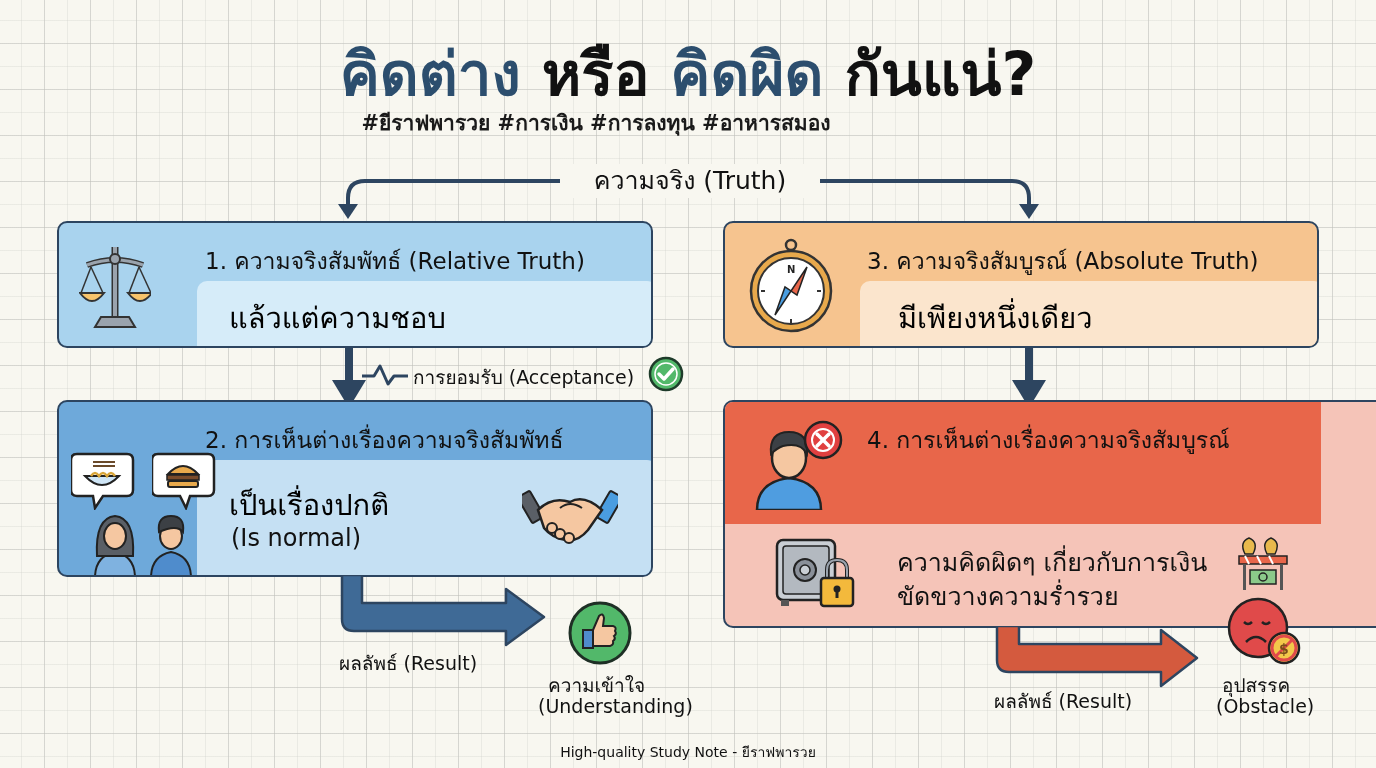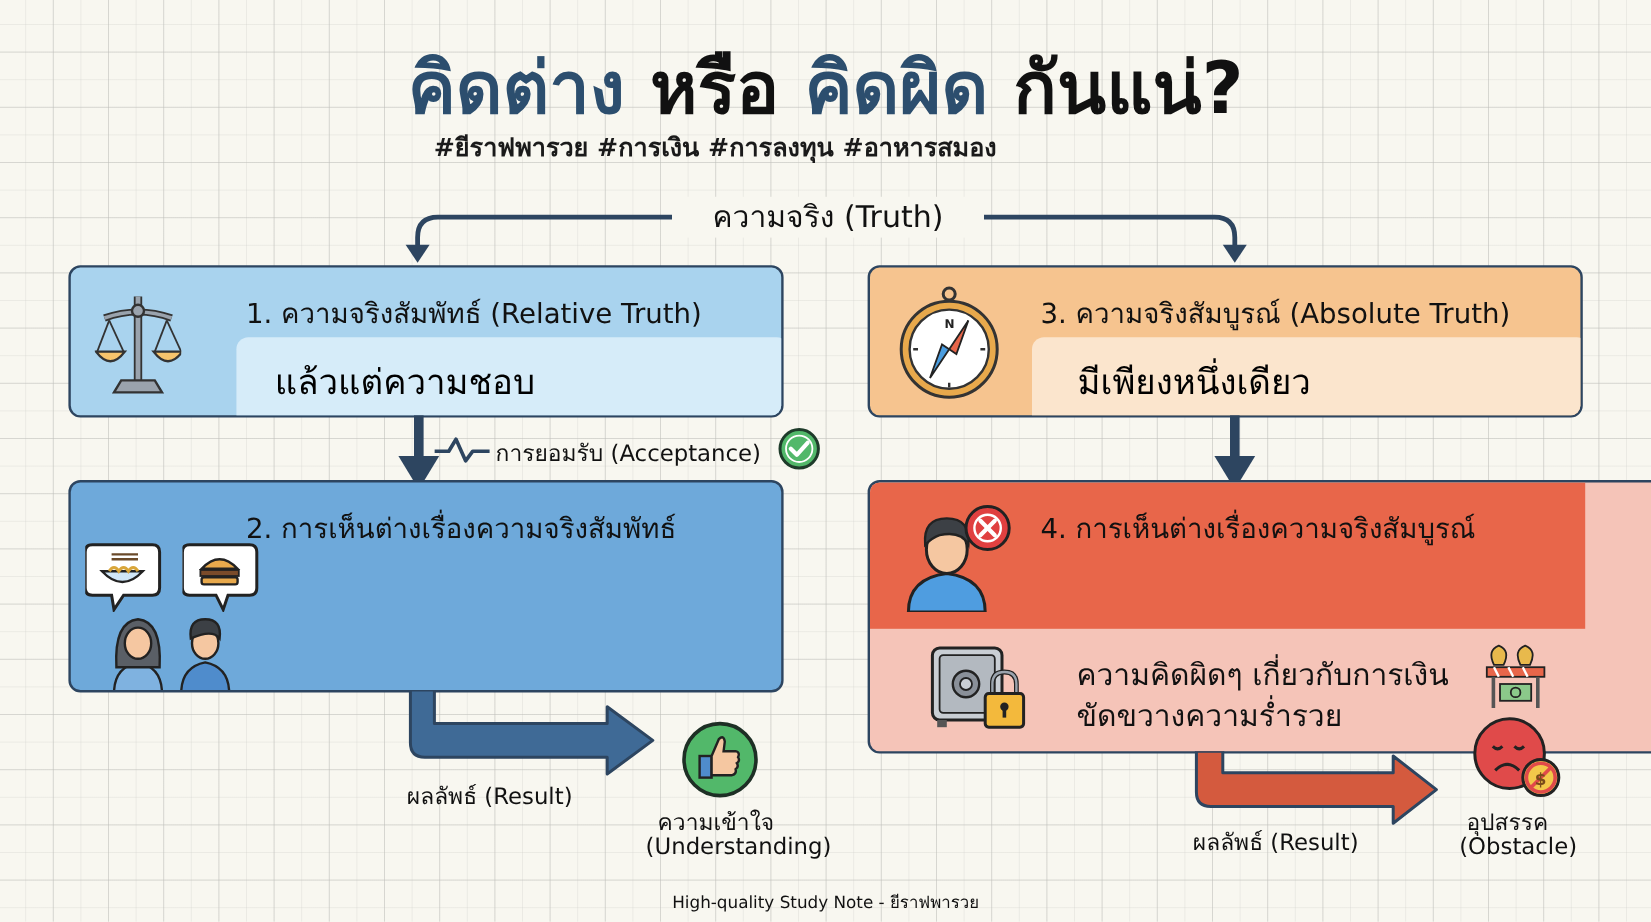--- a/index.html
+++ b/index.html
@@ -104,20 +104,35 @@
 <div class="abs" style="left:648px;top:356px;">
   <svg width="36" height="36" viewBox="0 0 36 36">
     <circle cx="18" cy="18" r="16" fill="#52b86a" stroke="#1e3b2a" stroke-width="2.5"></circle>
     <circle cx="18" cy="18" r="11" fill="none" stroke="#fff" stroke-width="1.5"></circle>
     <polyline points="11,18 16,23 25,13" fill="none" stroke="#fff" stroke-width="3.5" stroke-linecap="round" stroke-linejoin="round"></polyline>
   </svg>
 </div>
 
 <div class="box" style="left:57px;top:400px;width:596px;height:177px;background:#6ea9da;">
   <div class="box-head" style="left:146px;top:20px;">2. การเห็นต่างเรื่องความจริงสัมพัทธ์</div>
+  <div class="inner" style="left:138px;top:58px;width:460px;height:120px;background:#c5e0f3;">
+    <div class="inner-text" style="left:32px;top:22px;">เป็นเรื่องปกติ</div>
+    <div class="sub-text" style="left:34px;top:64px;">(Is normal)</div>
+    <div class="abs" style="left:325px;top:22px;">
+      <svg width="96" height="66" viewBox="0 0 96 66">
+        <rect x="2" y="10" width="14" height="30" rx="2" transform="rotate(-30 9 25)" fill="#5a5f66" stroke="#222" stroke-width="2"></rect>
+        <rect x="80" y="10" width="14" height="30" rx="2" transform="rotate(30 87 25)" fill="#4a9de0" stroke="#222" stroke-width="2"></rect>
+        <path d="M16 28 Q30 14 48 20 Q62 12 80 28 L66 48 Q56 60 44 58 Q30 56 22 46 Z" fill="#f5c7a1" stroke="#222" stroke-width="2.5"></path>
+        <path d="M38 26 Q48 18 60 26" fill="none" stroke="#222" stroke-width="2"></path>
+        <circle cx="30" cy="46" r="5" fill="#f5c7a1" stroke="#222" stroke-width="2"></circle>
+        <circle cx="38" cy="52" r="5" fill="#f5c7a1" stroke="#222" stroke-width="2"></circle>
+        <circle cx="47" cy="56" r="5" fill="#f5c7a1" stroke="#222" stroke-width="2"></circle>
+      </svg>
+    </div>
+  </div>
 
   <div class="abs" style="left:12px;top:50px;">
     <svg width="64" height="58" viewBox="0 0 64 58">
       <path d="M6 2 H56 Q62 2 62 8 V38 Q62 44 56 44 H32 L24 56 L22 44 H6 Q0 44 0 38 V8 Q0 2 6 2 Z" fill="#fff" stroke="#222" stroke-width="2.5"></path>
       <line x1="22" y1="10" x2="44" y2="10" stroke="#6a4a2a" stroke-width="2"></line>
       <line x1="22" y1="14" x2="44" y2="14" stroke="#6a4a2a" stroke-width="2"></line>
       <path d="M14 24 Q31 42 48 24 Z" fill="#cfe6f7" stroke="#222" stroke-width="2"></path>
       <path d="M20 24 Q24 18 28 24 Q32 18 36 24 Q40 18 44 24" fill="none" stroke="#d9a63a" stroke-width="2.5"></path>
     </svg>
   </div>

